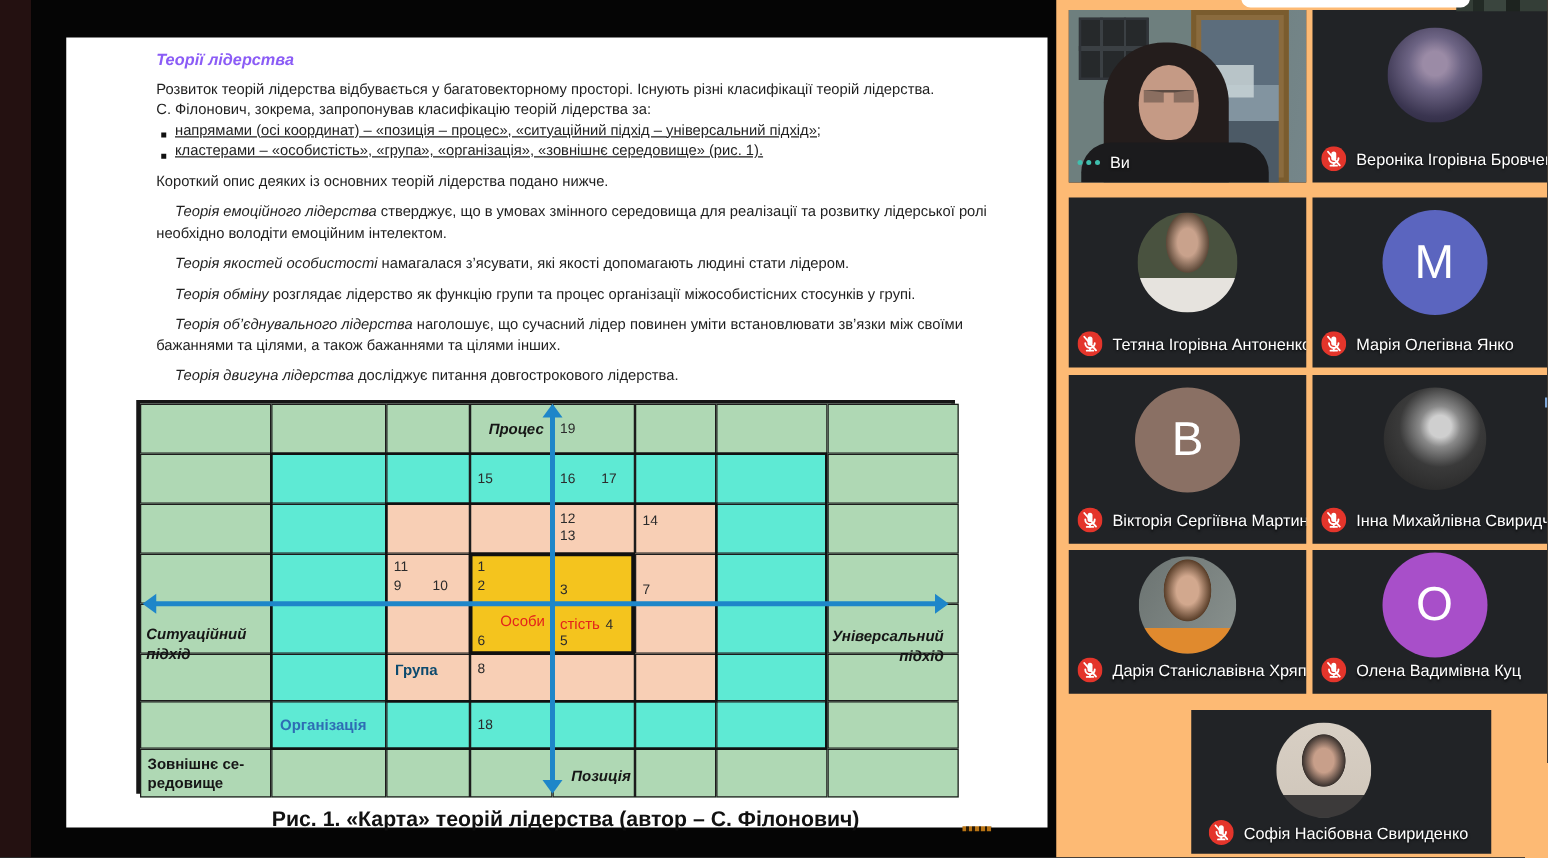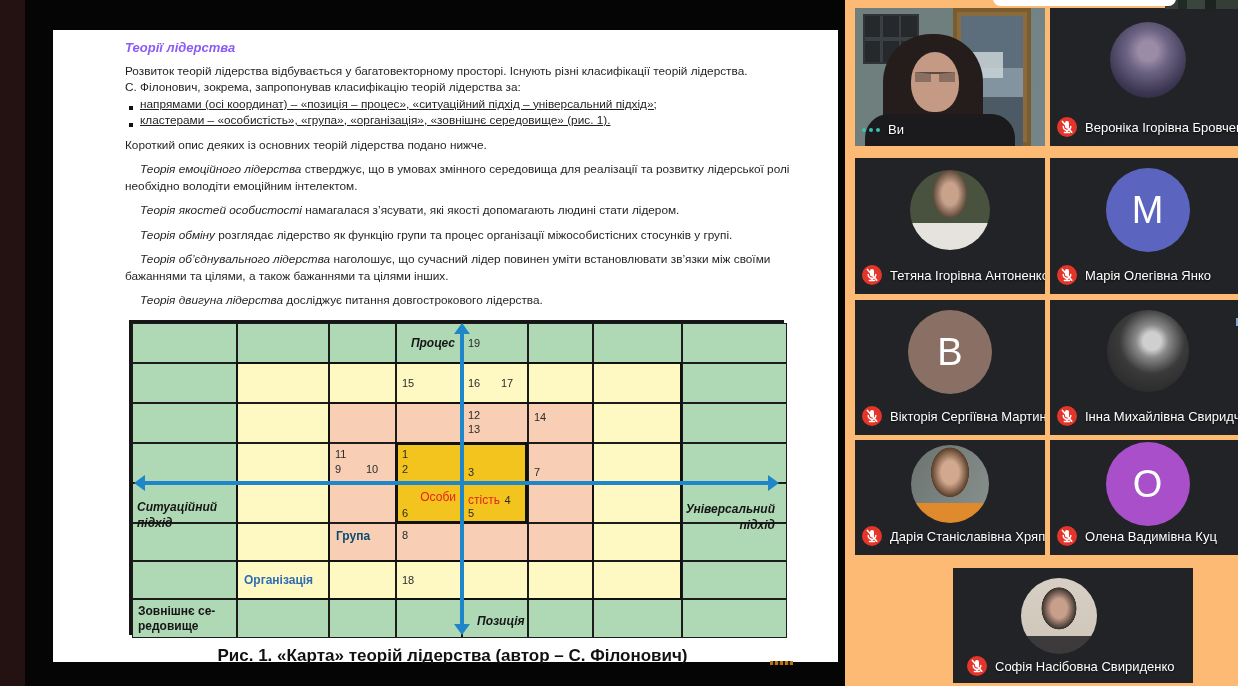--- a/index.html
+++ b/index.html
@@ -18,26 +18,26 @@
   
   .page{position:absolute;left:28px;top:30px;width:785px;height:632px;background:#fff;color:#1f1f1f;}
   .page-text{position:absolute;left:72px;top:8px;width:690px;font-size:11.8px;line-height:16.5px;}
   .doc-heading{color:#8b5cf6;font-weight:bold;font-style:italic;font-size:13px;margin:2px 0 6px 0;}
   .intro-line{white-space:nowrap;}
   .bullet-line{white-space:nowrap;display:flex;align-items:flex-end;margin-left:4px;text-decoration:underline;}
   .bullet-sq{width:4px;height:4px;background:#111;display:inline-block;margin-right:7px;flex:0 0 auto;position:relative;top:-2px;}
   .para{margin-top:8px;width:680px;}
   .para .lead{font-style:italic;margin-left:15px;}
   
-  .diagram{position:absolute;left:76px;top:290px;width:655px;height:315px;border:3px solid #161616;box-sizing:border-box;}
+  .diagram{position:absolute;left:56px;top:290px;width:655px;height:315px;border:3px solid #161616;box-sizing:border-box;}
   .dgrid{display:grid;width:100%;height:100%;
      grid-template-columns:105px 92px 67px 66px 66px 65px 89px 105px;
      grid-template-rows:40px 40px 40px 40px 40px 38px 38px 39px;}
   .cell{position:relative;border:1px solid #1c1c1c;box-sizing:border-box;}
-  .cg{background:#afd8b4;} .cb{background:#fef9c3;} .cp{background:#f8cfb5;} .cy{background:#f4c41e;}
+  .cg{background:#afd8b4;} .cb{background:#5eead4;} .cp{background:#f8cfb5;} .cy{background:#f4c41e;}
   .outline{position:absolute;box-sizing:border-box;border:2px solid #111;pointer-events:none;}
   .ob{left:104px;top:39px;width:446px;height:238px;}
   .op{left:196px;top:79px;width:266px;height:160px;}
   .oy{left:263px;top:119px;width:133px;height:82px;border-width:3px;}
   .num{position:absolute;font-size:11px;color:#2b2b2b;} .bl{left:5px;bottom:3px;}
   .ml{left:5px;top:50%;transform:translateY(-50%);}
   .axlab{font-size:12px;font-weight:bold;font-style:italic;color:#161616;}
   .clab{position:absolute;font-size:12px;font-weight:bold;}
   .red-lab{color:#e3241b;font-weight:normal;font-size:12px;text-align:center;}
   .proc-cell .axlab{position:absolute;right:6px;top:50%;transform:translateY(-50%);}

